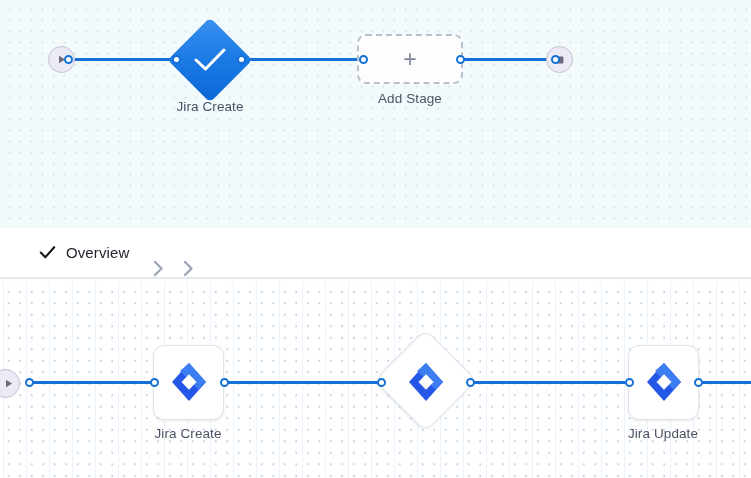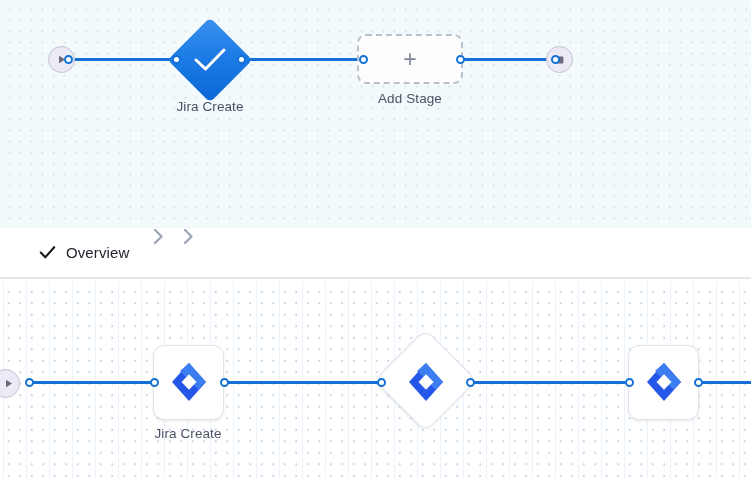--- a/index.html
+++ b/index.html
@@ -41,21 +41,21 @@
   .tabbar {
     position: absolute;
     left: 0;
     top: 228px;
     width: 751px;
     height: 51px;
     background: #ffffff;
     border-bottom: 2px solid #e4e7ec;
     box-sizing: border-box;
     display: flex;
-    align-items: flex-start;
+    align-items: flex-end;
     padding-left: 24px;
   }
   .tab {
     display: flex;
     align-items: center;
     height: 49px;
     box-sizing: border-box;
     padding: 0 14px;
     position: relative;
     cursor: pointer;
@@ -345,15 +345,16 @@
     <div class="jira-glyph" style="left:645px; top:81px; width:38px; height:41px;">
       <svg width="38" height="41" viewBox="0 0 38 41">
         <path d="M19 1 L36 20 L19 39 L2 20 Z" fill="#2457e8"></path>
         <path d="M19 1 L36 20 L28.5 27.5 L10 9 Z" fill="#3d7df2"></path>
         <path d="M19 12.2 L26.5 20 L19 27.8 L11.5 20 Z" fill="#ffffff"></path>
       </svg>
     </div>
 
     <div class="port" style="left:625px; top:97px;"></div>
     <div class="port" style="left:694px; top:97px;"></div>
+    <div class="node-label" style="left:603px; top:145px; width:120px;">Jira Update</div>
   </div>
 
 </div>
 
 </body></html>

